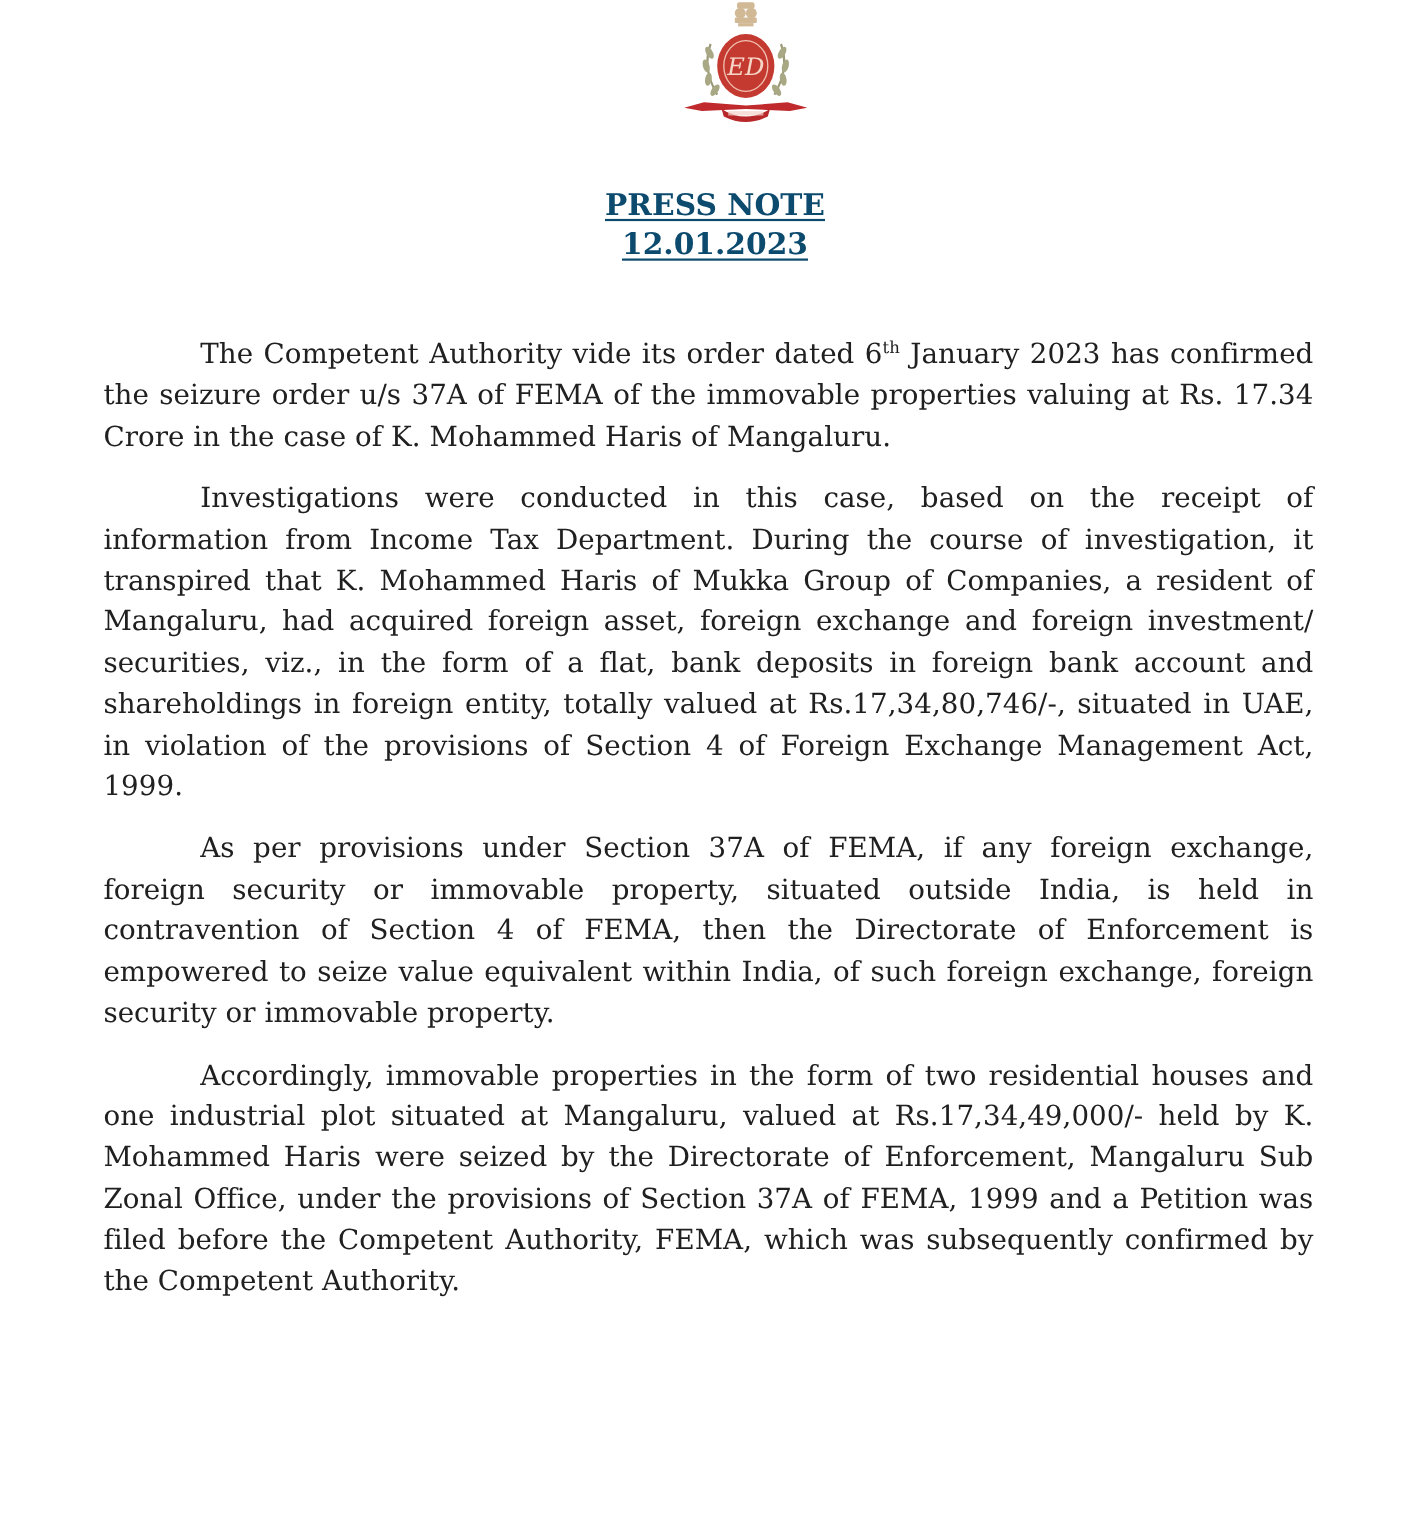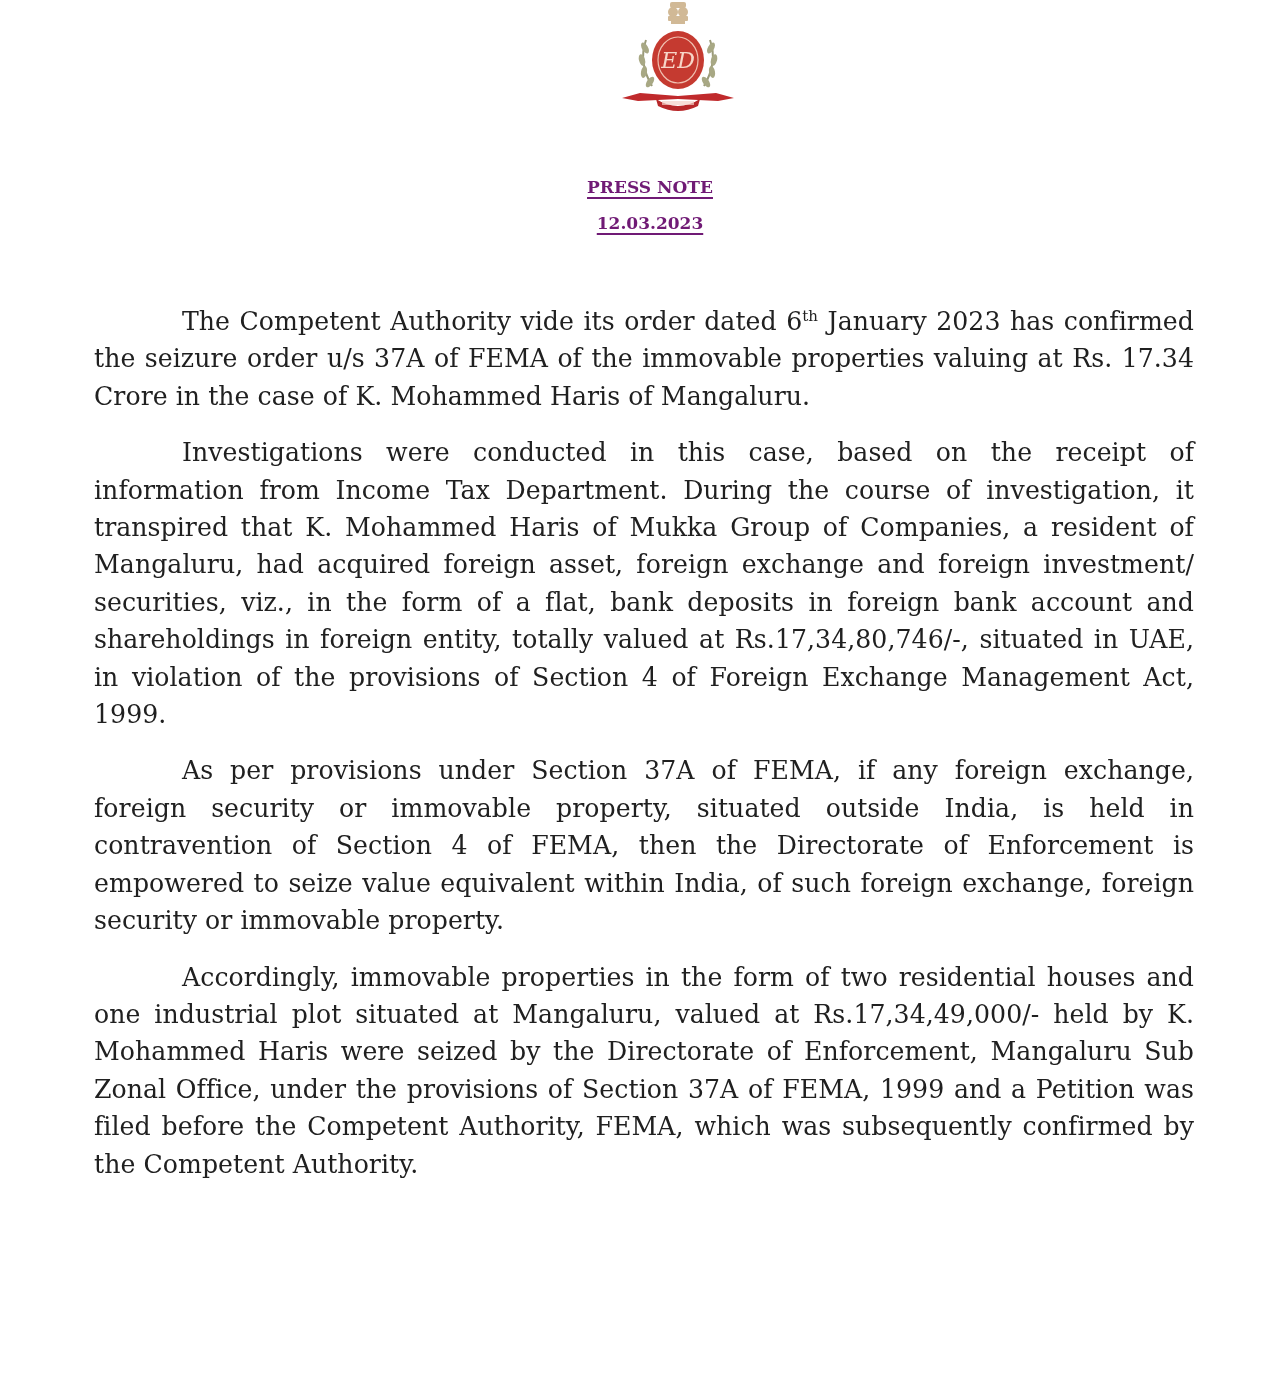--- a/index.html
+++ b/index.html
@@ -26,26 +26,26 @@
       position: absolute;
       left: 0;
       top: 170px;
       width: 1300px;
       text-align: center;
     }
     .title-line {
       display: inline-block;
       font-family: "DejaVu Serif", "Liberation Serif", serif;
       font-weight: bold;
-      font-size: 17px;
+      font-size: 27px;
       line-height: 34px;
       text-decoration: underline;
       text-decoration-thickness: 2px;
       text-underline-offset: 4px;
-      color: #701a75;
+      color: #0c4a6e;
       letter-spacing: 0px;
     }
     .title-row { display: block; height: 36px; }
     .body-text {
       position: absolute;
       left: 94px;
       top: 303px;
       width: 1112px;
     }
     .para {
@@ -105,21 +105,21 @@
       <rect x="44" y="101" width="32" height="4" fill="#f3d0c8" opacity="0.7"></rect>
     </g>
   </svg>
 </div>
 
 <div class="title-block">
   <div class="title-row">
     <span class="title-line">PRESS NOTE</span>
   </div>
   <div class="title-row">
-    <span class="title-line">12.03.2023</span>
+    <span class="title-line">12.01.2023</span>
   </div>
 </div>
 
 <div class="body-text">
   <p class="para"><span>The Competent Authority vide its order dated 6</span><sup>th</sup><span> January 2023 has confirmed the seizure order u/s 37A of FEMA of the immovable properties valuing at Rs. 17.34 Crore in the case of  K. Mohammed Haris of Mangaluru.</span></p>
   <p class="para">Investigations were conducted in this case, based on the receipt of information from Income Tax Department. During the course of investigation, it transpired that K. Mohammed Haris of Mukka Group of Companies, a resident of Mangaluru, had acquired foreign asset, foreign exchange and foreign investment/ securities, viz., in the form of a flat, bank deposits in foreign bank account and shareholdings in foreign entity, totally valued at Rs.17,34,80,746/-, situated in UAE, in violation of the provisions of Section 4 of Foreign Exchange Management Act, 1999.</p>
   <p class="para">As per provisions under Section 37A of FEMA, if any foreign exchange, foreign security or immovable property, situated outside India, is held in contravention of Section 4 of FEMA, then the Directorate of Enforcement is empowered to seize value equivalent within India, of such foreign exchange, foreign security or immovable property.</p>
   <p class="para">Accordingly, immovable properties in the form of two residential houses and one industrial plot situated at Mangaluru, valued at Rs.17,34,49,000/- held by  K. Mohammed Haris were seized by the Directorate of Enforcement, Mangaluru Sub Zonal Office, under the provisions of Section 37A of FEMA, 1999 and a Petition was filed before the Competent Authority, FEMA, which was subsequently confirmed by the Competent Authority.</p>
 </div>
 

